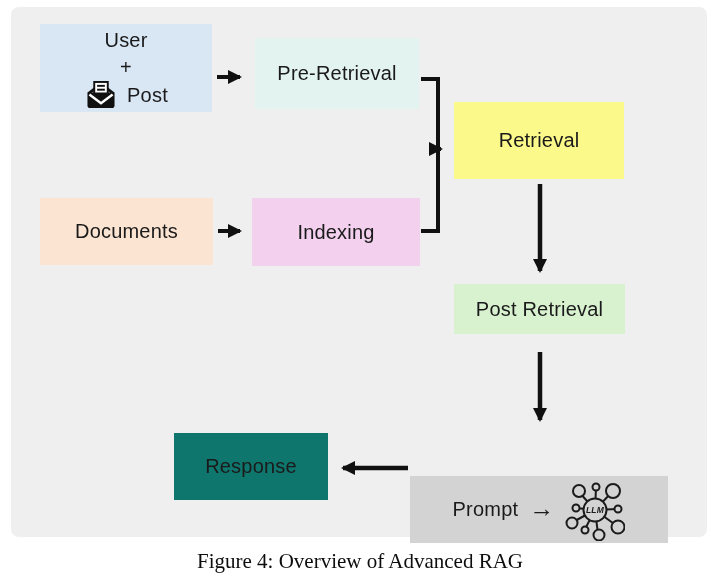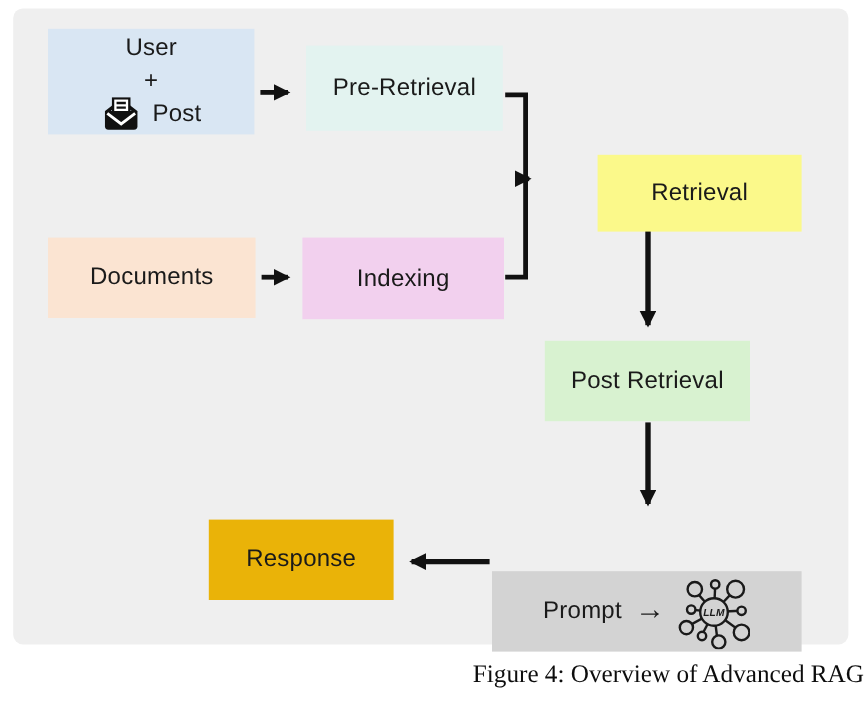--- a/index.html
+++ b/index.html
@@ -23,28 +23,28 @@
     position:absolute;
     display:flex;align-items:center;justify-content:center;
     font-size:20px;color:#1a1a1a;
     letter-spacing:0.2px;
   }
   .node-user{left:40px;top:24px;width:172px;height:88px;flex-direction:column;line-height:27px;}
   .node-user .row3{display:flex;align-items:center;gap:9px;}
   .node-pre{left:255px;top:38px;width:164px;height:71px;}
   .node-docs{left:40px;top:198px;width:173px;height:67px;justify-content:center;}
   .node-index{left:252px;top:198px;width:168px;height:68px;}
-  .node-retr{left:454px;top:129px;width:170px;height:64px;margin-left:44px;}
-  .node-post{left:454px;top:284px;width:171px;height:67px;}
+  .node-retr{left:454px;top:102px;width:170px;height:77px;}
+  .node-post{left:454px;top:284px;width:171px;height:50px;}
   .node-prompt{left:410px;top:433px;width:258px;height:67px;gap:11px;}
   .node-resp{left:174px;top:433px;width:154px;height:67px;}
   .prompt-arrow{font-size:25px;transform:translateY(-1px);}
   .caption{
     position:absolute;left:0;top:549px;width:720px;
-    text-align:right;
+    text-align:center;
     font-family:"Liberation Serif", serif;
     font-size:21px;color:#0d0d0d;
   }
   .icon{display:inline-flex;align-items:center;justify-content:center;font-style:italic;}
 </style>
 </head>
 <body>
 
 <div class="page">
 
@@ -136,19 +136,19 @@
           <circle cx="53" cy="48" r="6.5"></circle>
           <circle cx="20" cy="51" r="3.5"></circle>
           <circle cx="34" cy="56" r="5.5"></circle>
           <circle cx="30" cy="31" r="11.5"></circle>
         </g>
         <text x="30" y="32" text-anchor="middle" dominant-baseline="middle" font-family="Liberation Sans, sans-serif" font-size="8.5" font-weight="bold" fill="#1a1a1a">LLM</text>
       </svg>
     </span>
   </div>
 
-  <div class="node node-resp" style="background: #eab308;">
+  <div class="node node-resp" style="background: #0f766e;">
     <span>Response</span>
   </div>
 
   <div class="caption">Figure 4: Overview of Advanced RAG</div>
 
 </div>
 
 </body></html>

